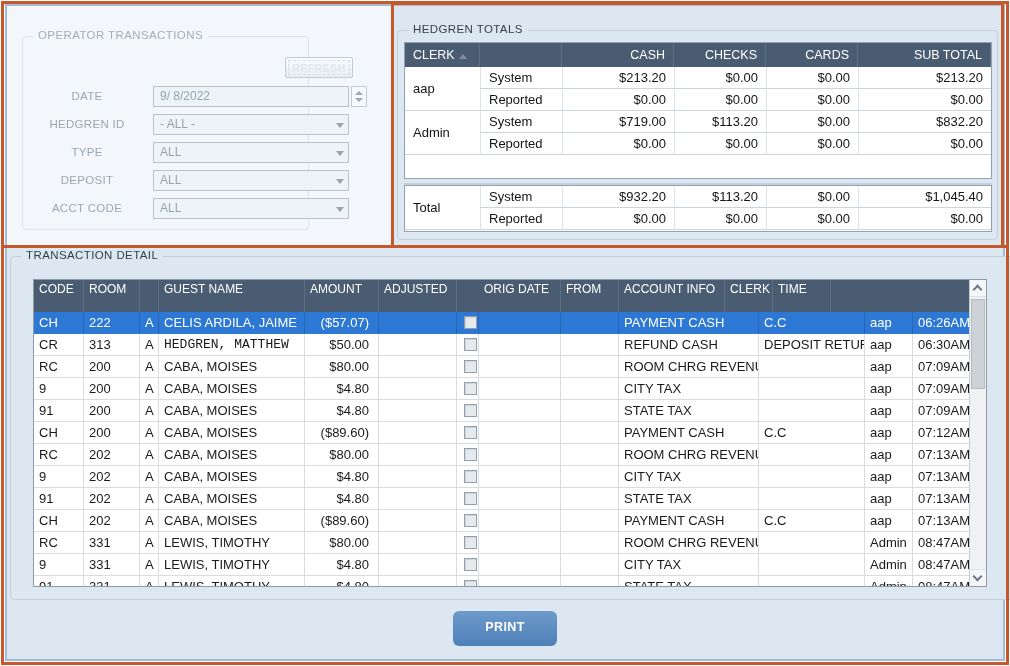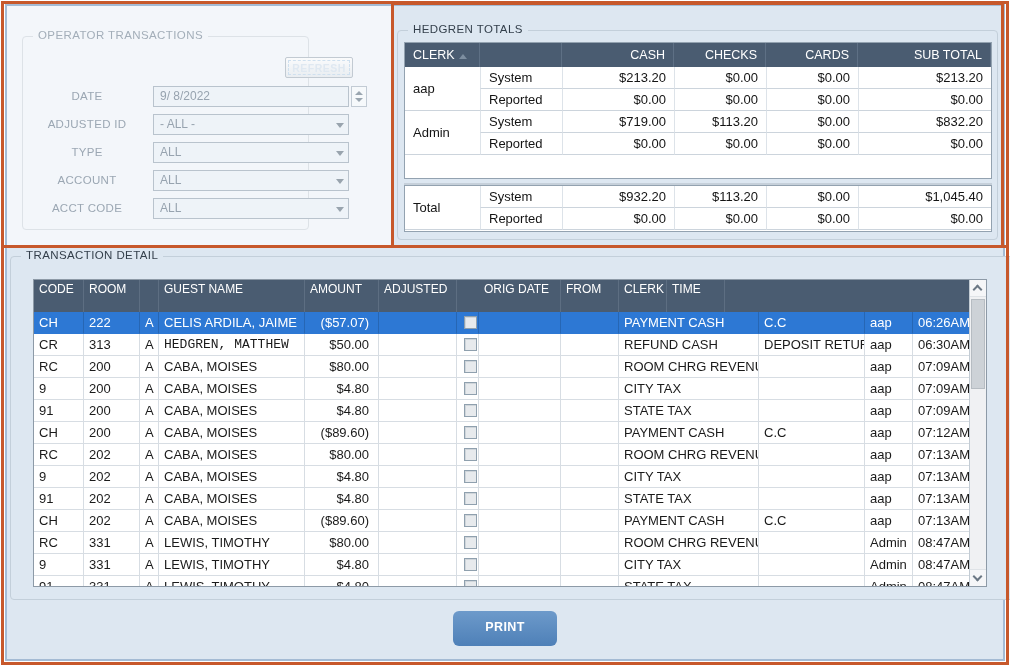--- a/index.html
+++ b/index.html
@@ -119,29 +119,29 @@
     <div id="filter-fields">
         <div class="filter-row" style="top: 49px;">
           <div class="filter-label">DATE</div>
           <div class="filter-input">9/ 8/2022</div>
           <div class="spinbox">
             <span class="spin-up"></span>
             <span class="spin-dn"></span>
           </div>
         </div>
         <div class="filter-row" style="top: 77px;">
-          <div class="filter-label">ADJUSTED ID</div>
+          <div class="filter-label">HEDGREN ID</div>
           <div class="filter-input">- ALL -<span class="dd-arrow"></span></div>
         </div>
         <div class="filter-row" style="top: 105px;">
           <div class="filter-label">TYPE</div>
           <div class="filter-input">ALL<span class="dd-arrow"></span></div>
         </div>
         <div class="filter-row" style="top: 133px;">
-          <div class="filter-label">ACCOUNT</div>
+          <div class="filter-label">DEPOSIT</div>
           <div class="filter-input">ALL<span class="dd-arrow"></span></div>
         </div>
         <div class="filter-row" style="top: 161px;">
           <div class="filter-label">ACCT CODE</div>
           <div class="filter-input">ALL<span class="dd-arrow"></span></div>
         </div>
       </div>
   </div>
 
   <div class="groupbox" id="gb-totals" style="left:397px; top:30px; width:601px; height:210px;">
@@ -198,20 +198,21 @@
       <div class="trans-head" id="trans-head">
           <div class="hc" style="width: 50px;">CODE</div>
           <div class="hc" style="width: 56px;">ROOM</div>
           <div class="hc" style="width: 19px;"></div>
           <div class="hc" style="width: 146px;">GUEST NAME</div>
           <div class="hc" style="width: 74px;">AMOUNT</div>
           <div class="hc" style="width: 78px;">ADJUSTED</div>
           <div class="hc" style="width: 22px; margin-top: 44px;">V D</div>
           <div class="hc" style="width: 82px;">ORIG DATE</div>
           <div class="hc" style="width: 58px;">FROM</div>
+          <div class="hc" style="width: 106px;">ACCOUNT INFO</div>
           <div class="hc" style="width: 48px;">CLERK</div>
           <div class="hc" style="width: 58px;">TIME</div>
         </div>
       <div class="trans-body" id="trans-body">
           <div class="trow selected">
             <div class="tc" style="width: 50px;">CH</div>
             <div class="tc" style="width: 56px;">222</div>
             <div class="tc" style="width: 19px;">A</div>
             <div class="tc" style="width: 146px;">CELIS ARDILA, JAIME</div>
             <div class="tc num" style="width: 74px;">($57.07)</div>

